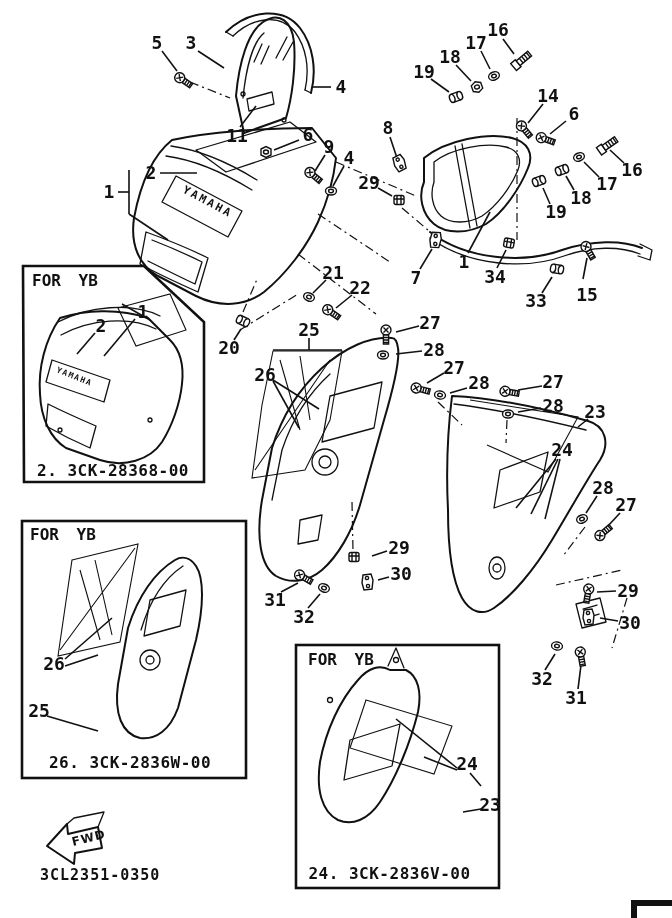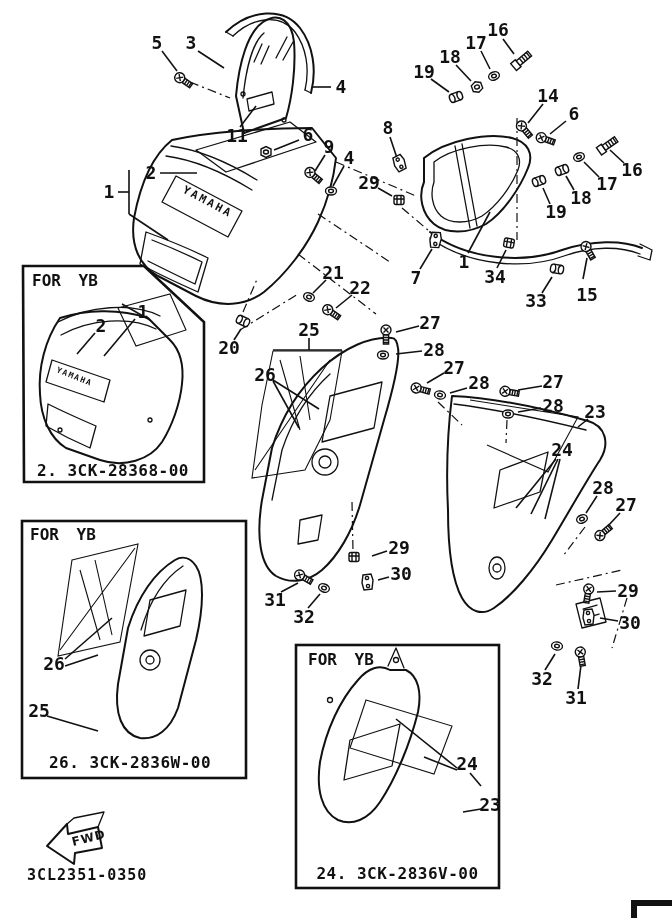--- a/index.html
+++ b/index.html
@@ -14,21 +14,21 @@
   #fasteners use{fill:#fff;stroke:#111;stroke-width:1.4;}
   .sheet{fill:none;stroke:#111;stroke-width:1.1;}
   .brand{font:bold 11px "DejaVu Sans Mono",monospace;letter-spacing:2.5px;fill:#111;}
   .brand2{font:bold 8px "DejaVu Sans Mono",monospace;letter-spacing:1.5px;fill:#111;}
   .fwdtxt{font:bold 12px "DejaVu Sans",sans-serif;letter-spacing:1px;fill:#111;}
   .callout{position:absolute;transform:translate(-50%,-50%);
            font:bold 18px "DejaVu Sans Mono",monospace;line-height:1;}
   .foryb{position:absolute;font:bold 16px "DejaVu Sans Mono",monospace;word-spacing:8px;white-space:nowrap;}
   .cap{position:absolute;font:bold 16px "DejaVu Sans Mono",monospace;letter-spacing:.5px;
        text-align:center;white-space:nowrap;}
-  .code{position:absolute;font:bold 15px "DejaVu Sans Mono",monospace;letter-spacing:1px;white-space:nowrap;}
+  .code{position:absolute;font:bold 15px "DejaVu Sans Mono",monospace;letter-spacing:1px;white-space:nowrap;margin-left:13px;}
 </style>
 </head>
 <body>
 
 <div id="page">
 
   <svg id="art" width="672" height="918" viewBox="0 0 672 918">
     <defs>
       <g id="sym-screw">
         <circle cx="-4" cy="0" r="5"></circle>
@@ -293,21 +293,21 @@
       </g>
   </svg>
 
   <div class="foryb" style="left:32px;top:271px">FOR YB</div>
   <div class="cap" style="left:23px;top:461px;width:180px">2. 3CK-28368-00</div>
 
   <div class="foryb" style="left:30px;top:525px">FOR YB</div>
   <div class="cap" style="left:22px;top:753px;width:216px">26. 3CK-2836W-00</div>
 
   <div class="foryb" style="left:308px;top:650px">FOR YB</div>
-  <div class="cap" style="left:296px;top:864px;width:203px">24. 3CK-2836V-00</div>
+  <div class="cap" style="left:288px;top:864px;width:203px">24. 3CK-2836V-00</div>
 
   <div class="code" style="left:27px;top:866px">3CL2351-0350</div>
 <div class="callout" style="left: 157px; top: 43px;">5</div>
     <div class="callout" style="left: 191px; top: 43px;">3</div>
     <div class="callout" style="left: 498px; top: 30px;">16</div>
     <div class="callout" style="left: 476px; top: 43px;">17</div>
     <div class="callout" style="left: 450px; top: 57px;">18</div>
     <div class="callout" style="left: 424px; top: 72px;">19</div>
     <div class="callout" style="left: 548px; top: 96px;">14</div>
     <div class="callout" style="left: 574px; top: 114px;">6</div>

